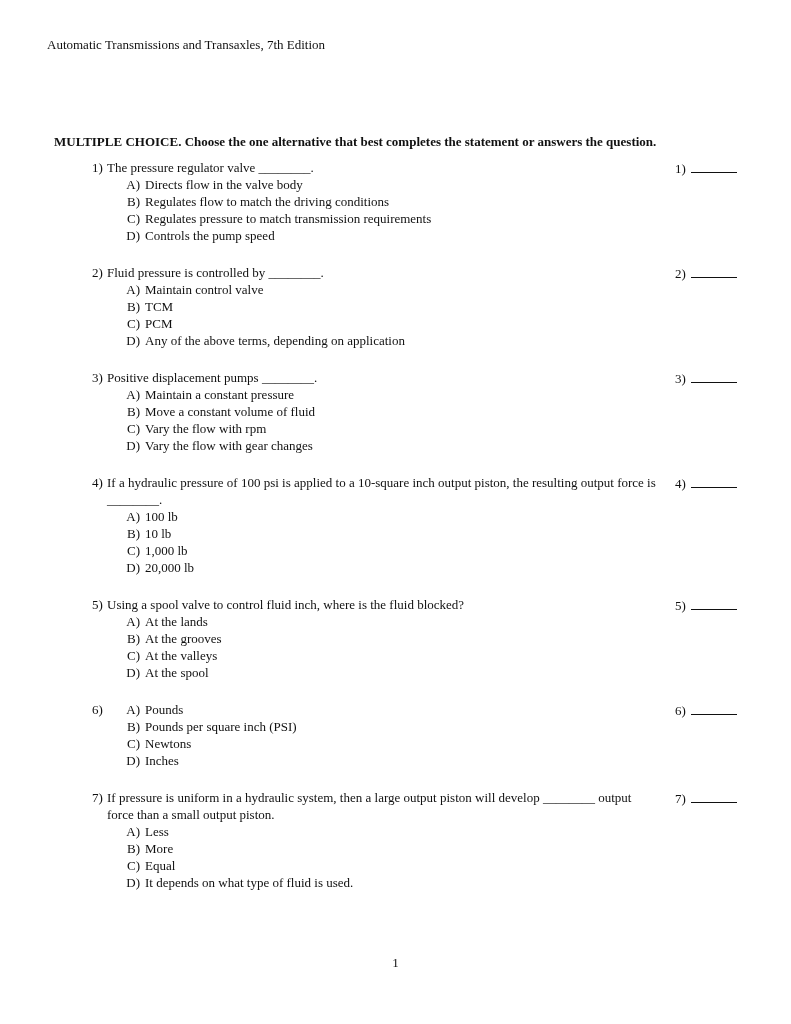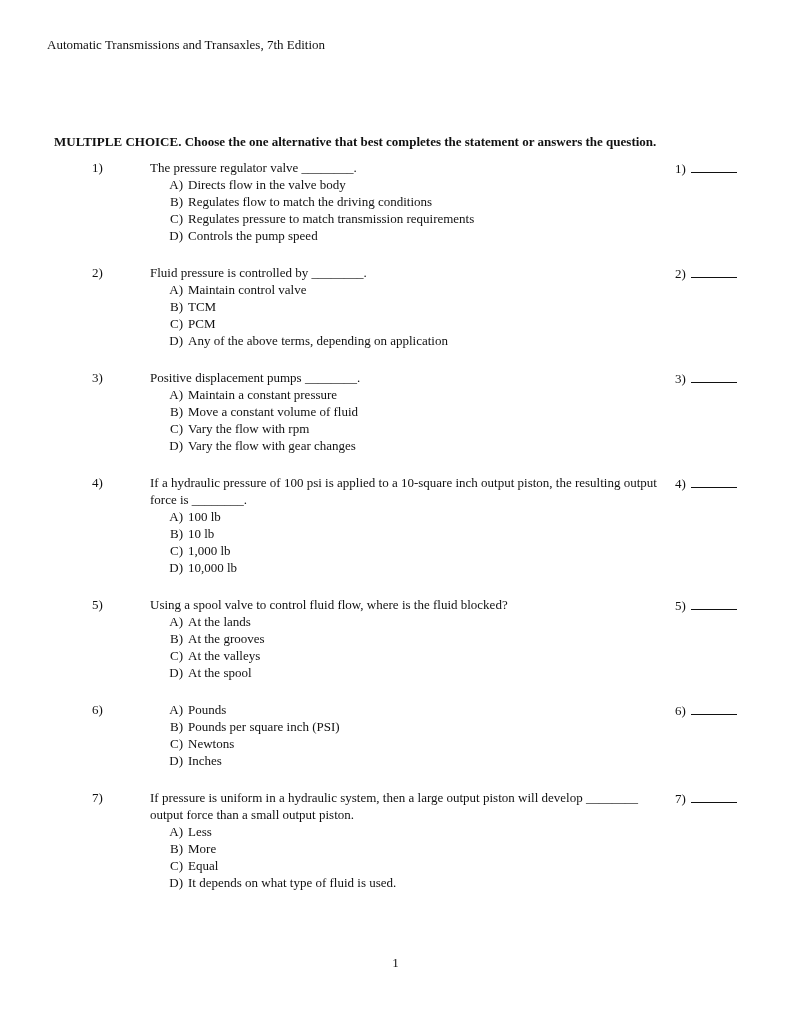--- a/index.html
+++ b/index.html
@@ -67,21 +67,20 @@
   .q-main {
     display: flex;
     flex: 1 1 auto;
   }
   .q-num {
     flex: none;
     width: 15px;
   }
   .q-body {
     flex: 1 1 auto;
-    margin-left: 43px;
   }
   .q-text {
     max-width: 552px;
   }
   .q-options {
     margin: 0;
   }
   .option {
     display: flex;
     margin-left: 15px;
@@ -247,35 +246,35 @@
     <span class="opt-text">10 lb</span>
   </div>
 
   <div class="option">
     <span class="opt-letter">C)</span>
     <span class="opt-text">1,000 lb</span>
   </div>
 
   <div class="option">
     <span class="opt-letter">D)</span>
-    <span class="opt-text">10,000 lb</span>
+    <span class="opt-text">20,000 lb</span>
   </div>
 </div>
       </div>
     </div>
     <div class="q-answer">
       <span>4)</span><span class="answer-line"></span>
     </div>
   </div>
 
   <div class="question">
     <div class="q-main">
       <span class="q-num">5)</span>
       <div class="q-body">
-        <div class="q-text">Using a spool valve to control fluid flow, where is the fluid blocked?</div>
+        <div class="q-text">Using a spool valve to control fluid inch, where is the fluid blocked?</div>
         <div class="q-options">
   <div class="option">
     <span class="opt-letter">A)</span>
     <span class="opt-text">At the lands</span>
   </div>
 
   <div class="option">
     <span class="opt-letter">B)</span>
     <span class="opt-text">At the grooves</span>
   </div>

